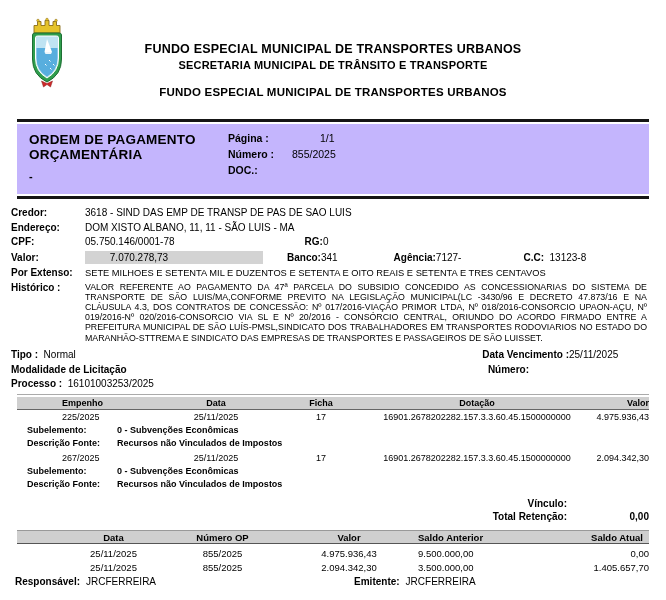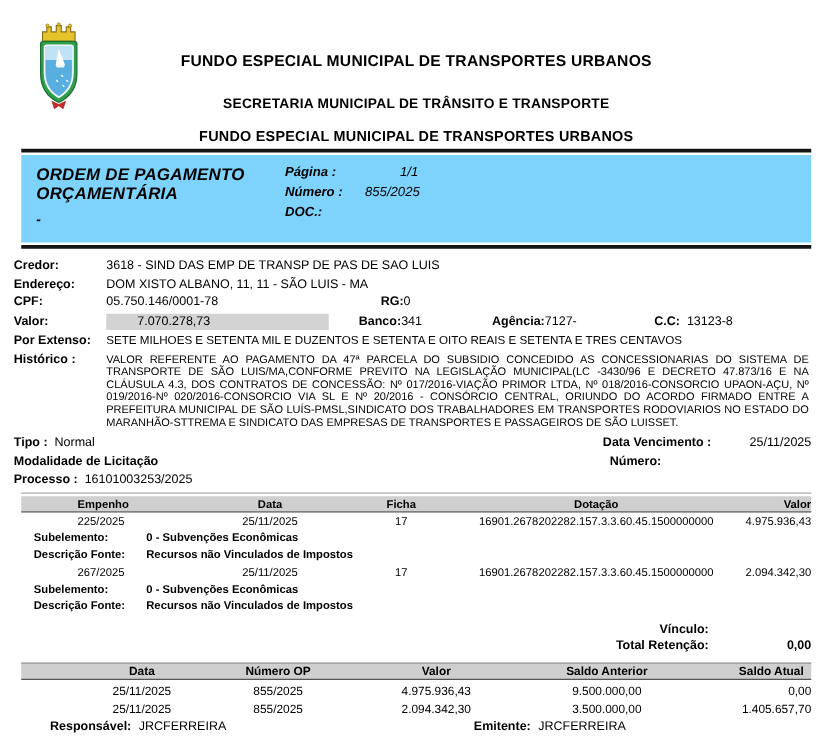--- a/index.html
+++ b/index.html
@@ -9,28 +9,28 @@
     font-family:"Liberation Sans", sans-serif;
     color:#000; position:relative;
   }
   .page { width:666px; height:600px; position:relative; }
 
   
   .doc-header { position:relative; height:119px; }
   .coat { position:absolute; left:27px; top:14px; }
   .org-lines { text-align:center; padding-top:42px; }
   .org-line1 { font-weight:bold; font-size:12.5px; letter-spacing:.2px; }
-  .org-line2 { font-weight:bold; font-size:11px; margin-top:21px; letter-spacing:.2px; }
+  .org-line2 { font-weight:bold; font-size:11px; margin-top:3px; letter-spacing:.2px; }
   .org-line3 { font-weight:bold; font-size:11.5px; margin-top:15px; letter-spacing:.2px; }
 
   
   .rule-thick { border-top:3px solid #151515; margin:0 17px; }
   .title-box {
-    margin:2px 17px; background:#7dd3fc; height:70px;
-    display:flex; padding:8px 12px 6px 12px;font-style:italic;
+    margin:2px 17px; background:#c4b5fd; height:70px;
+    display:flex; padding:8px 12px 6px 12px;
   }
   .title-left { width:195px; }
   .title-left .t1, .title-left .t2 { font-weight:bold; font-size:13.5px; letter-spacing:.2px; }
   .title-left .dash { font-size:11px; font-weight:bold; margin-top:8px; }
   .title-mid { margin-left:4px; font-size:10.5px; }
   .title-mid .trow { display:flex; margin-bottom:4px; }
   .title-mid .tlabel { font-weight:bold; width:62px; }
   .title-mid .tval { margin-left:12px; }
   .title-mid .tval.num { margin-left:2px; }
 
@@ -49,21 +49,21 @@
   .valor-row .pair-banco { margin-left:24px; }
   .valor-row .pair-agencia { margin-left:56px; }
   .valor-row .pair-cc { margin-left:62px; }
   .historico-row .ival { width:562px; font-size:8.8px; line-height:10.2px; text-align:justify; }
   .historico-row .ilabel { align-self:flex-start; }
 
   
   .mid { padding:3px 17px 0 11px; font-size:10px; }
   .mrow { display:flex; margin-bottom:3.5px; }
   .mrow .left { flex:1; }
-  .mrow .right { width:250px; display:flex;justify-content:space-between; }
+  .mrow .right { width:250px; display:flex; }
   .mrow .right .rlabel { font-weight:bold; width:170px; text-align:right; }
   .aglabel { margin-left:72px; }
   .cclabel { margin-left:116px; }
 
   .rule-thin { border-top:1px solid #aaa; margin:5px 17px 0 17px; }
 
   
   .emp-table { margin:2px 17px 0 17px; font-size:9px; }
   .emp-head {
     display:flex; background:#cfcfcf; font-weight:bold;
@@ -88,27 +88,27 @@
   
   .op-table { margin:6px 17px 0 17px; font-size:9.5px; }
   .op-head {
     display:flex; background:#cfcfcf; font-weight:bold; height:14px;
     align-items:center; border-top:1px solid #999; border-bottom:1px solid #555;
   }
   .op-row { display:flex; height:14px; align-items:center; }
   .oc1 { width:148px; text-align:center; padding-left:45px; }
   .oc2 { width:115px; text-align:center; }
   .oc3 { width:138px; text-align:center; }
-  .oc4 { width:135px; text-align:center; }
+  .oc4 { width:135px; }
   .oc5 { width:96px;  text-align:right; }
   .op-head .oc5 { padding-right:6px; }
 
   
   .footer { position:absolute; left:0; bottom:13px; width:666px; display:flex; font-size:10px; }
-  .footer .fpair1 { margin-left:40px;text-align:right; }
+  .footer .fpair1 { margin-left:15px;text-align:right; }
   .footer .fpair2 { margin-left:170px;padding-left:28px; }
   .footer .fv { margin-left:6px; }
 </style>
 </head>
 <body>
 
 <div class="page">
 
   <div class="doc-header">
     <div class="coat">

